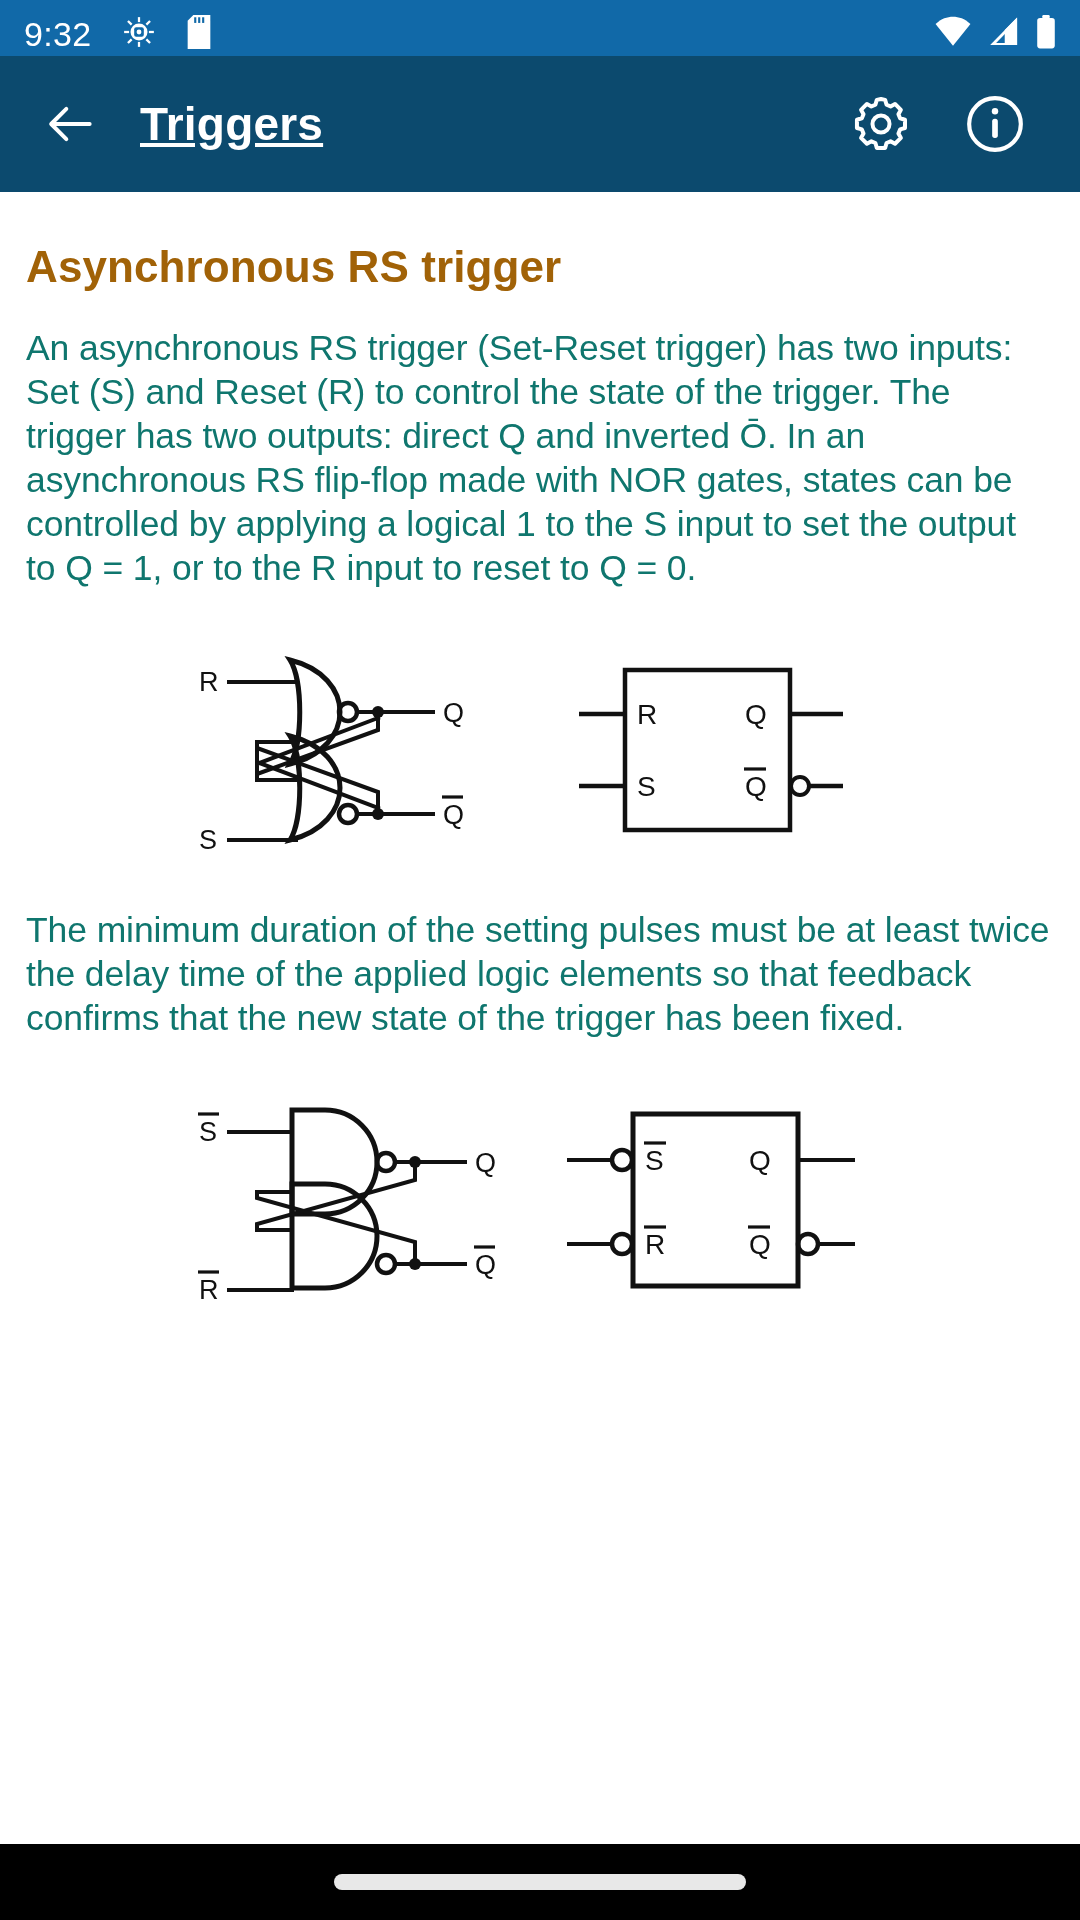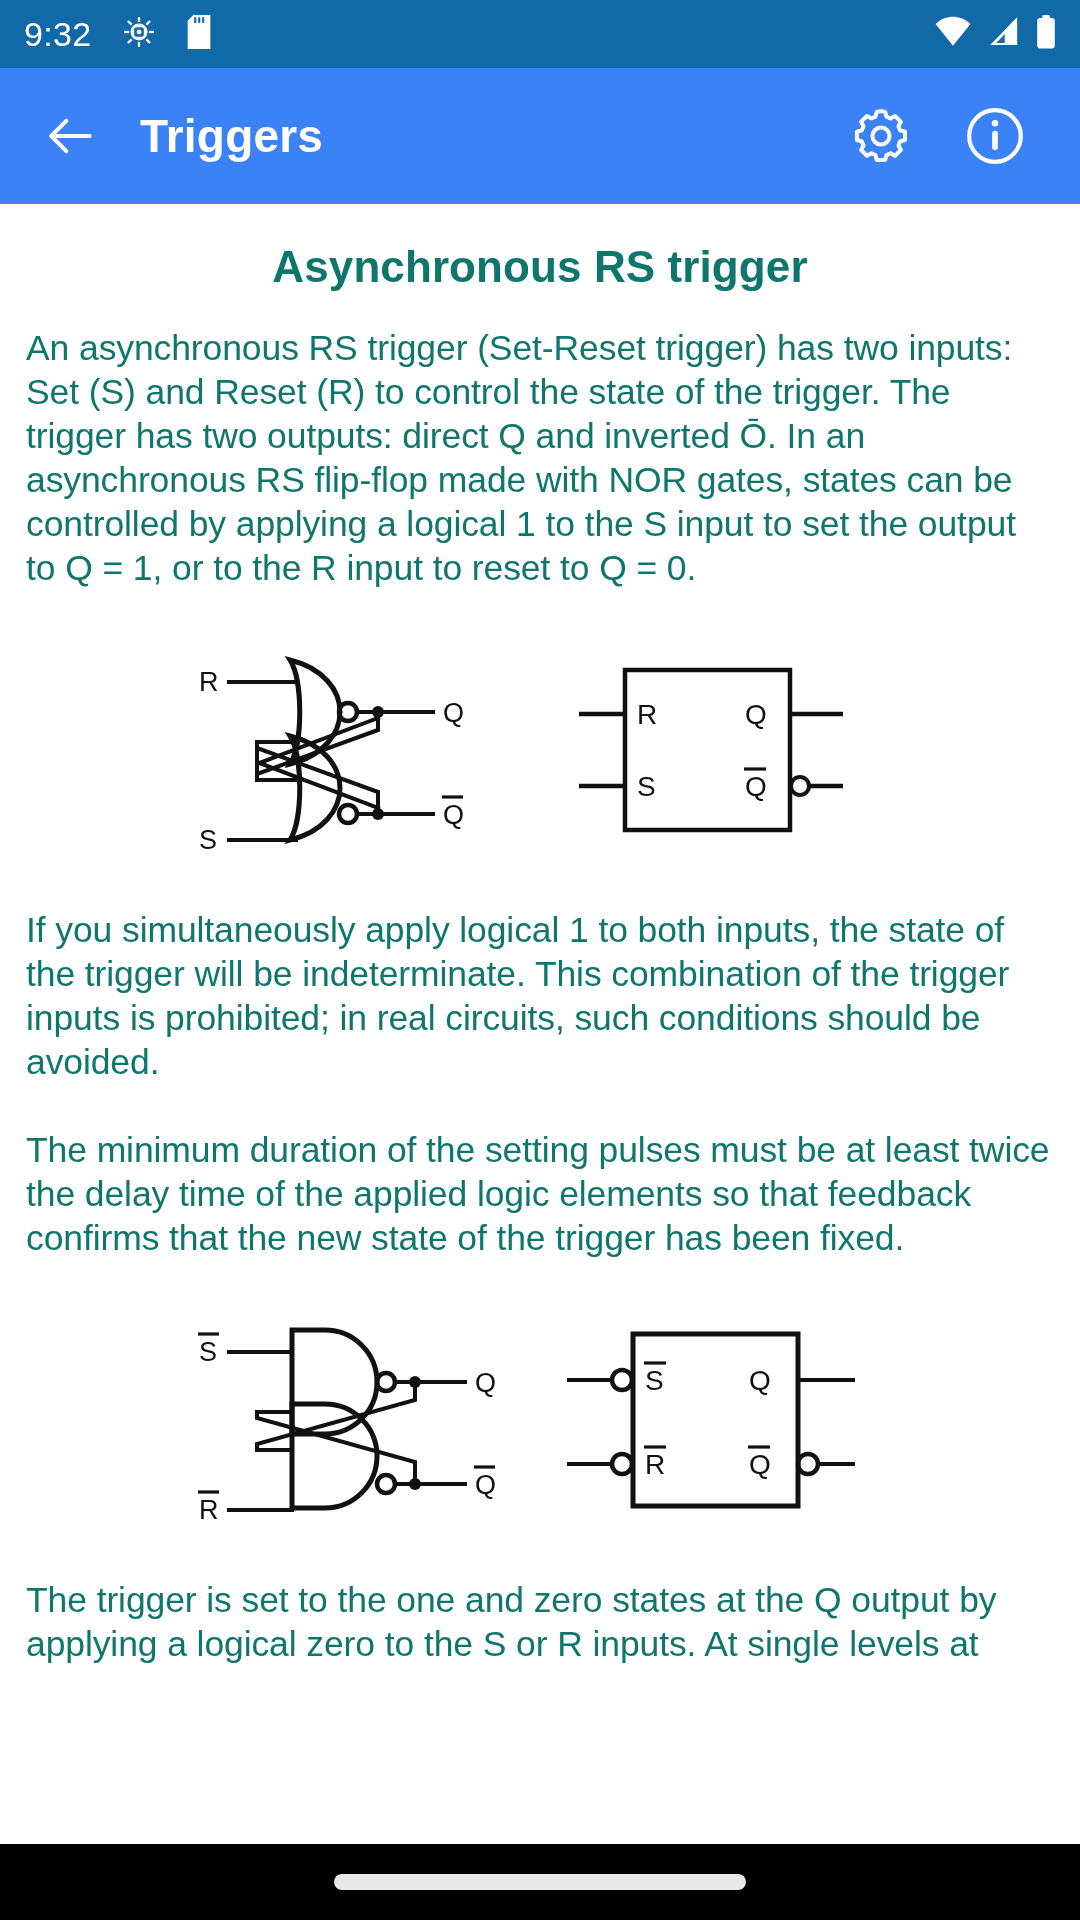--- a/index.html
+++ b/index.html
@@ -17,38 +17,38 @@
     background:#1169A8; color:#fff;
     display:flex; align-items:center; padding:0 24px;
   }
   .sb-left { display:flex; align-items:center; gap:31px; }
   .sb-clock { font-size:34px; font-weight:400; letter-spacing:0.3px; line-height:1; }
   .sb-right { margin-left:auto; display:flex; align-items:center; gap:14px; }
   .ico { display:block; }
 
   
   .appbar {
-    position:absolute; top:68px; left:0; width:1080px; height:136px;
-    background:#3b82f6; color:#fff;
-    display:flex; align-items:center; padding:0 34px;
+    position:absolute; top:56px; left:0; width:1080px; height:136px;
+    background:#0c4a6e; color:#fff;
+    display:flex; align-items:center; padding:0 34px;text-decoration:underline;
   }
   .appbar .back { width:74px; height:74px; display:flex; align-items:center; justify-content:center; }
   .appbar .title {
     font-size:46px; font-weight:700; color:#fff; margin-left:32px; letter-spacing:0.2px;
   }
   .appbar .actions { margin-left:auto; display:flex; align-items:center; gap:44px; padding-right:16px; }
   .appbar .actions > div { width:70px; height:70px; display:flex; align-items:center; justify-content:center; }
 
   
   .content {
     position:absolute; top:204px; left:0; width:1080px; height:1640px;
     background:#fff; padding:0 26px; overflow:hidden;
   }
   .doc-title {
-    text-align:center; color:#0f766e; font-size:44px; font-weight:700;
+    text-align:left; color:#a16207; font-size:44px; font-weight:700;
     margin-top:38px; margin-bottom:34px; letter-spacing:0.1px;
   }
   p.para {
     color:#0f766e; font-size:35.5px; line-height:1.24;
     margin:0 0 44px 0; letter-spacing:-0.1px;
   }
   .figure { width:100%; display:flex; justify-content:center; margin:10px 0 44px 0; }
   .figure svg { display:block; }
   .clipped { margin-bottom:0; }
 
@@ -204,21 +204,20 @@
         <g font-family="Liberation Sans, sans-serif" font-size="28" fill="#111">
           <text x="442" y="90">R</text>
           <text x="442" y="162">S</text>
           <text x="550" y="90">Q</text>
           <text x="550" y="162">Q</text>
         </g>
         <line x1="549" y1="135" x2="571" y2="135" stroke="#111" stroke-width="3.2"></line>
       </svg>
     </div>
 
-    <p class="para">If you simultaneously apply logical 1 to both inputs, the state of the trigger will be indeterminate. This combination of the trigger inputs is prohibited; in real circuits, such conditions should be avoided.</p>
     <p class="para">The minimum duration of the setting pulses must be at least twice the delay time of the applied logic elements so that feedback confirms that the new state of the trigger has been fixed.</p>
 
     <div class="figure">
       <svg width="690" height="230" viewBox="0 0 690 230">
         <g fill="none" stroke="#111" stroke-width="5" stroke-linecap="square" stroke-linejoin="miter">
 
           <path d="M97 26 L130 26 A52 52 0 0 1 130 130 L97 130 Z"></path>
           <line x1="34" y1="48" x2="97" y2="48" stroke-width="4"></line>
           <line x1="62" y1="108" x2="97" y2="108" stroke-width="4"></line>
           <circle cx="191" cy="78" r="9" stroke-width="4.5"></circle>
@@ -267,20 +266,19 @@
           <text x="554" y="170">Q</text>
         </g>
         <g stroke="#111" stroke-width="3.2">
           <line x1="449" y1="59" x2="471" y2="59"></line>
           <line x1="449" y1="143" x2="471" y2="143"></line>
           <line x1="553" y1="143" x2="575" y2="143"></line>
         </g>
       </svg>
     </div>
 
-    <p class="para clipped">The trigger is set to the one and zero states at the Q output by applying a logical zero to the S or R inputs. At single levels at</p>
   </div>
 
   <div class="navbar">
     <div class="handle"></div>
   </div>
 
 </div>
 
 </body></html>

